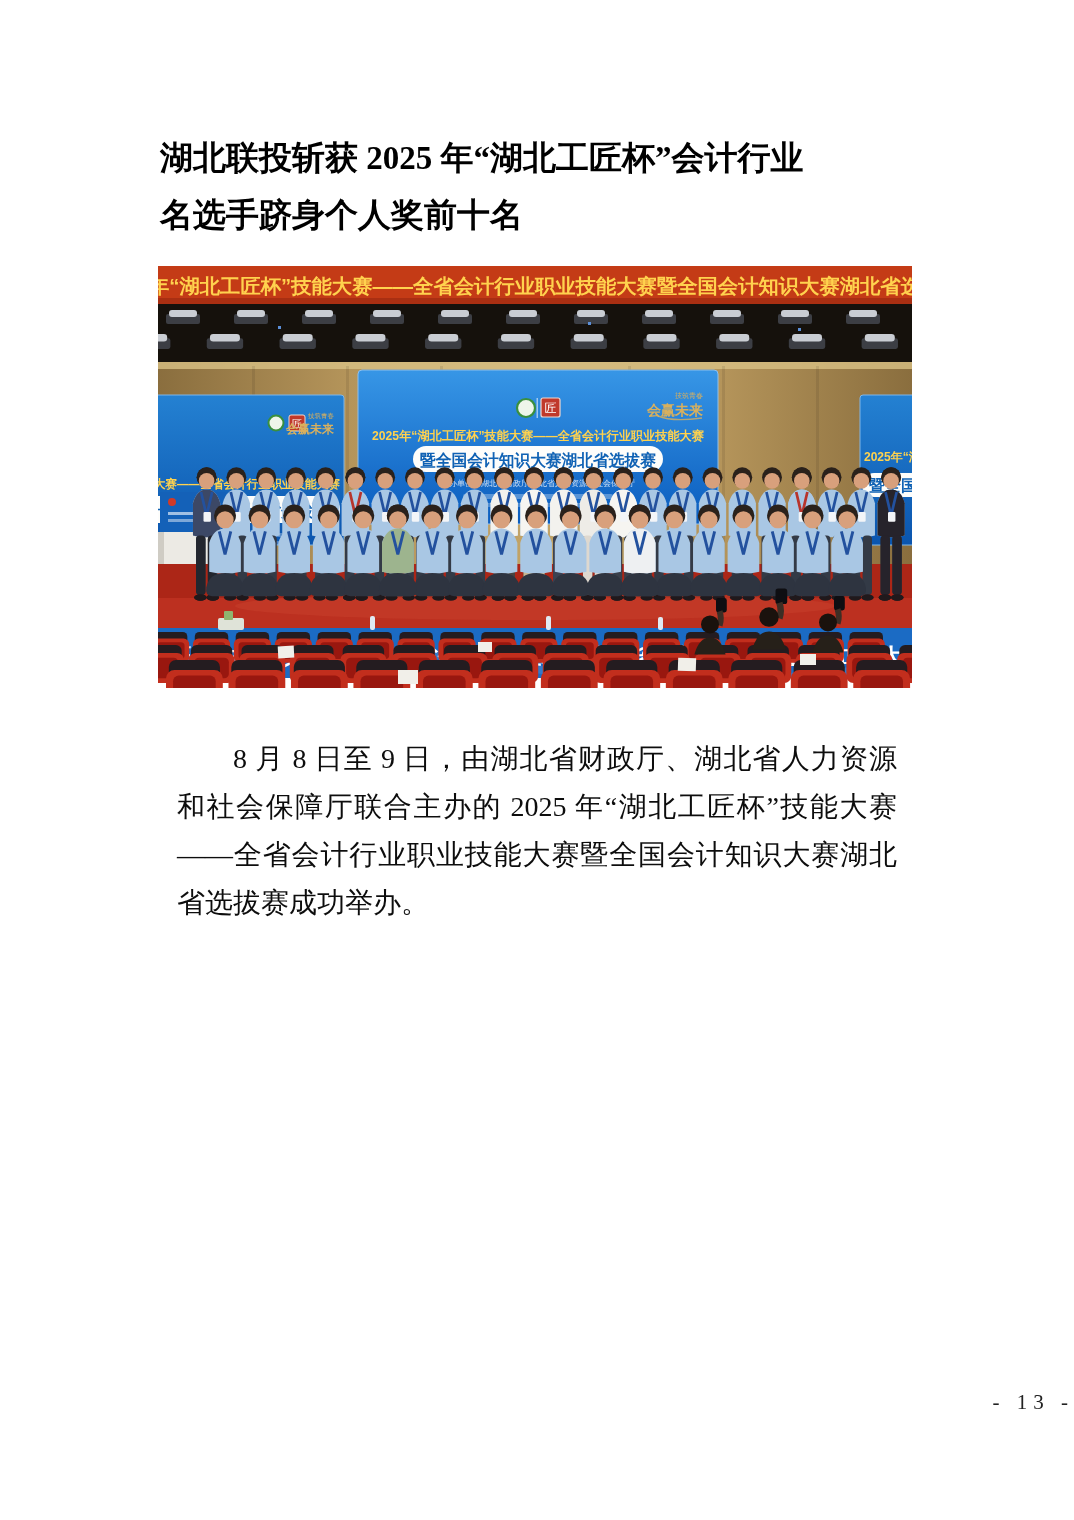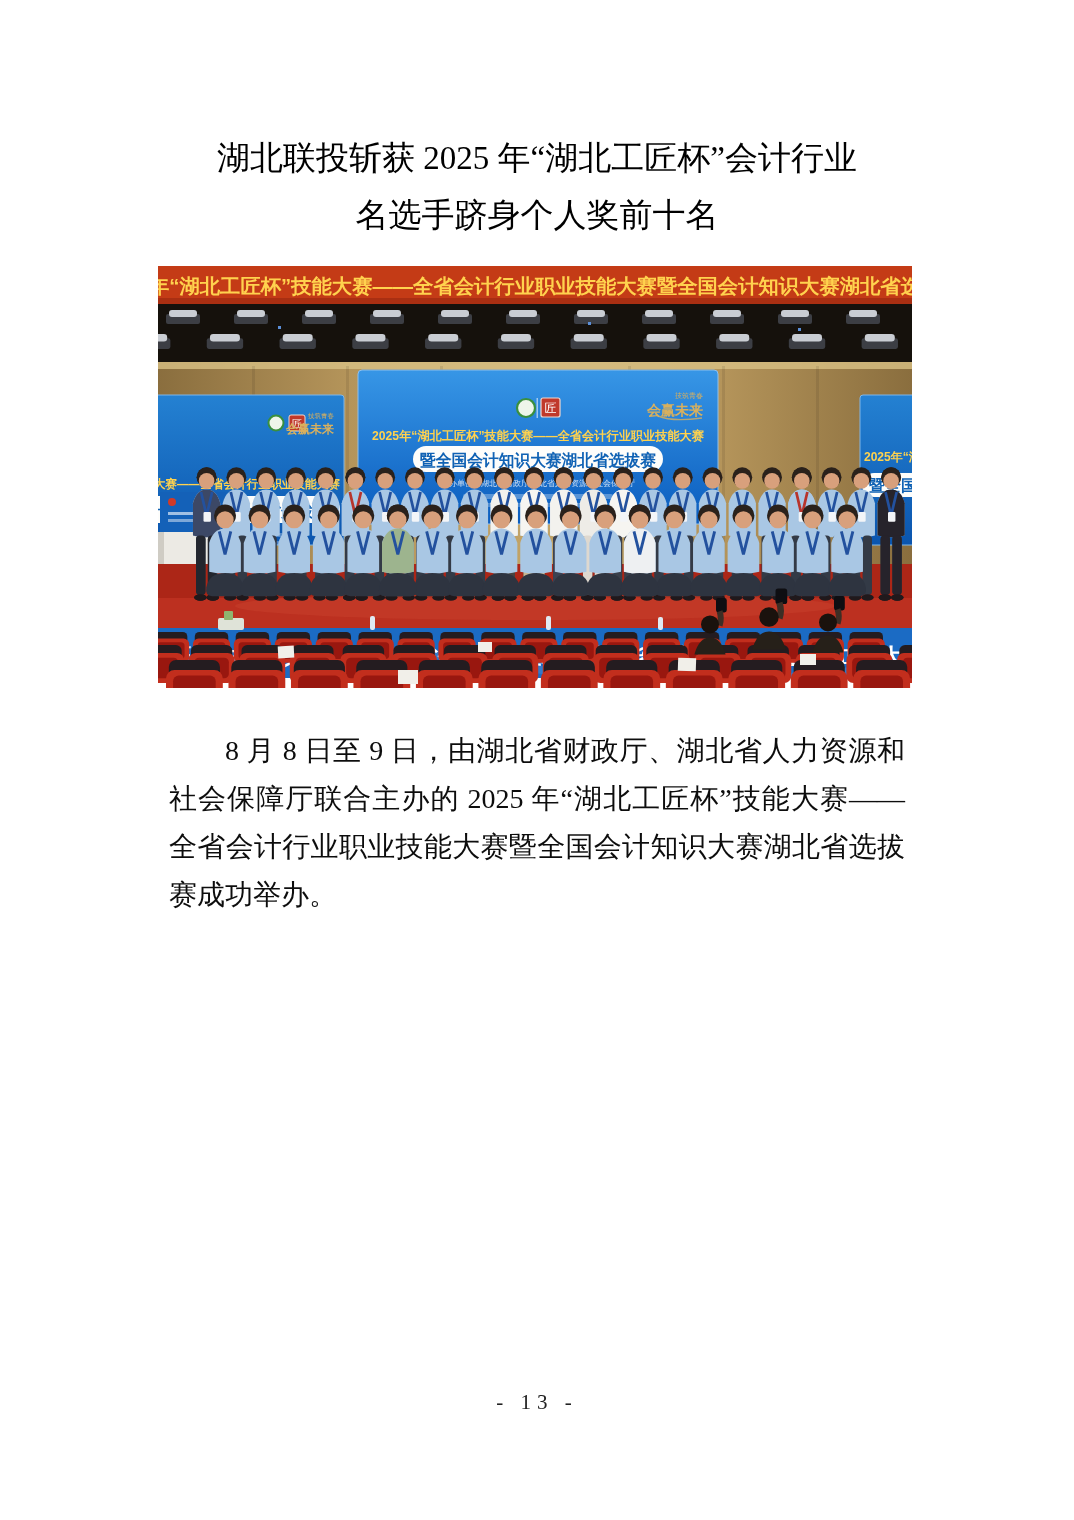--- a/index.html
+++ b/index.html
@@ -3,29 +3,29 @@
 <meta charset="utf-8">
 <style>
   html,body{margin:0;padding:0;}
   body{
     width:1074px;height:1520px;background:#ffffff;
     font-family:"Liberation Serif", serif;
     -webkit-font-smoothing:antialiased;
   }
   .page{position:relative;width:1074px;height:1520px;background:#fff;overflow:hidden;}
   .title{position:absolute;top:130px;left:160px;width:754px;margin:0;
-    text-align:center;font-size:33px;font-weight:normal;color:#000;line-height:57px;}
+    text-align:left;font-size:33px;font-weight:bold;color:#000;line-height:57px;}
   .title span{display:block;}
   .photo{position:absolute;top:266px;left:158px;width:754px;height:422px;margin:0;border-radius:27px;}
   .photo svg{display:block;}
   .photo text{font-family:"Liberation Sans", sans-serif;}
   .bodytext{position:absolute;top:718px;left:160px;width:754px;
     font-size:28px;line-height:48px;color:#0d0d0d;}
-  .bodytext p{margin:9px;text-indent:2em;text-align:justify;}
-  .pagenum{position:absolute;top:1390px;left:0;width:1074px;text-align:center;
+  .bodytext p{margin:17px;text-indent:2em;text-align:justify;}
+  .pagenum{position:absolute;top:1390px;left:0;width:1074px;text-align:right;
     font-size:21px;color:#222;letter-spacing:6px;}
 </style>
 </head>
 <body>
 
 <div class="page">
 
   <h1 class="title">
     <span>湖北联投斩获 2025 年“湖北工匠杯”会计行业</span>
     <span>名选手跻身个人奖前十名</span>

